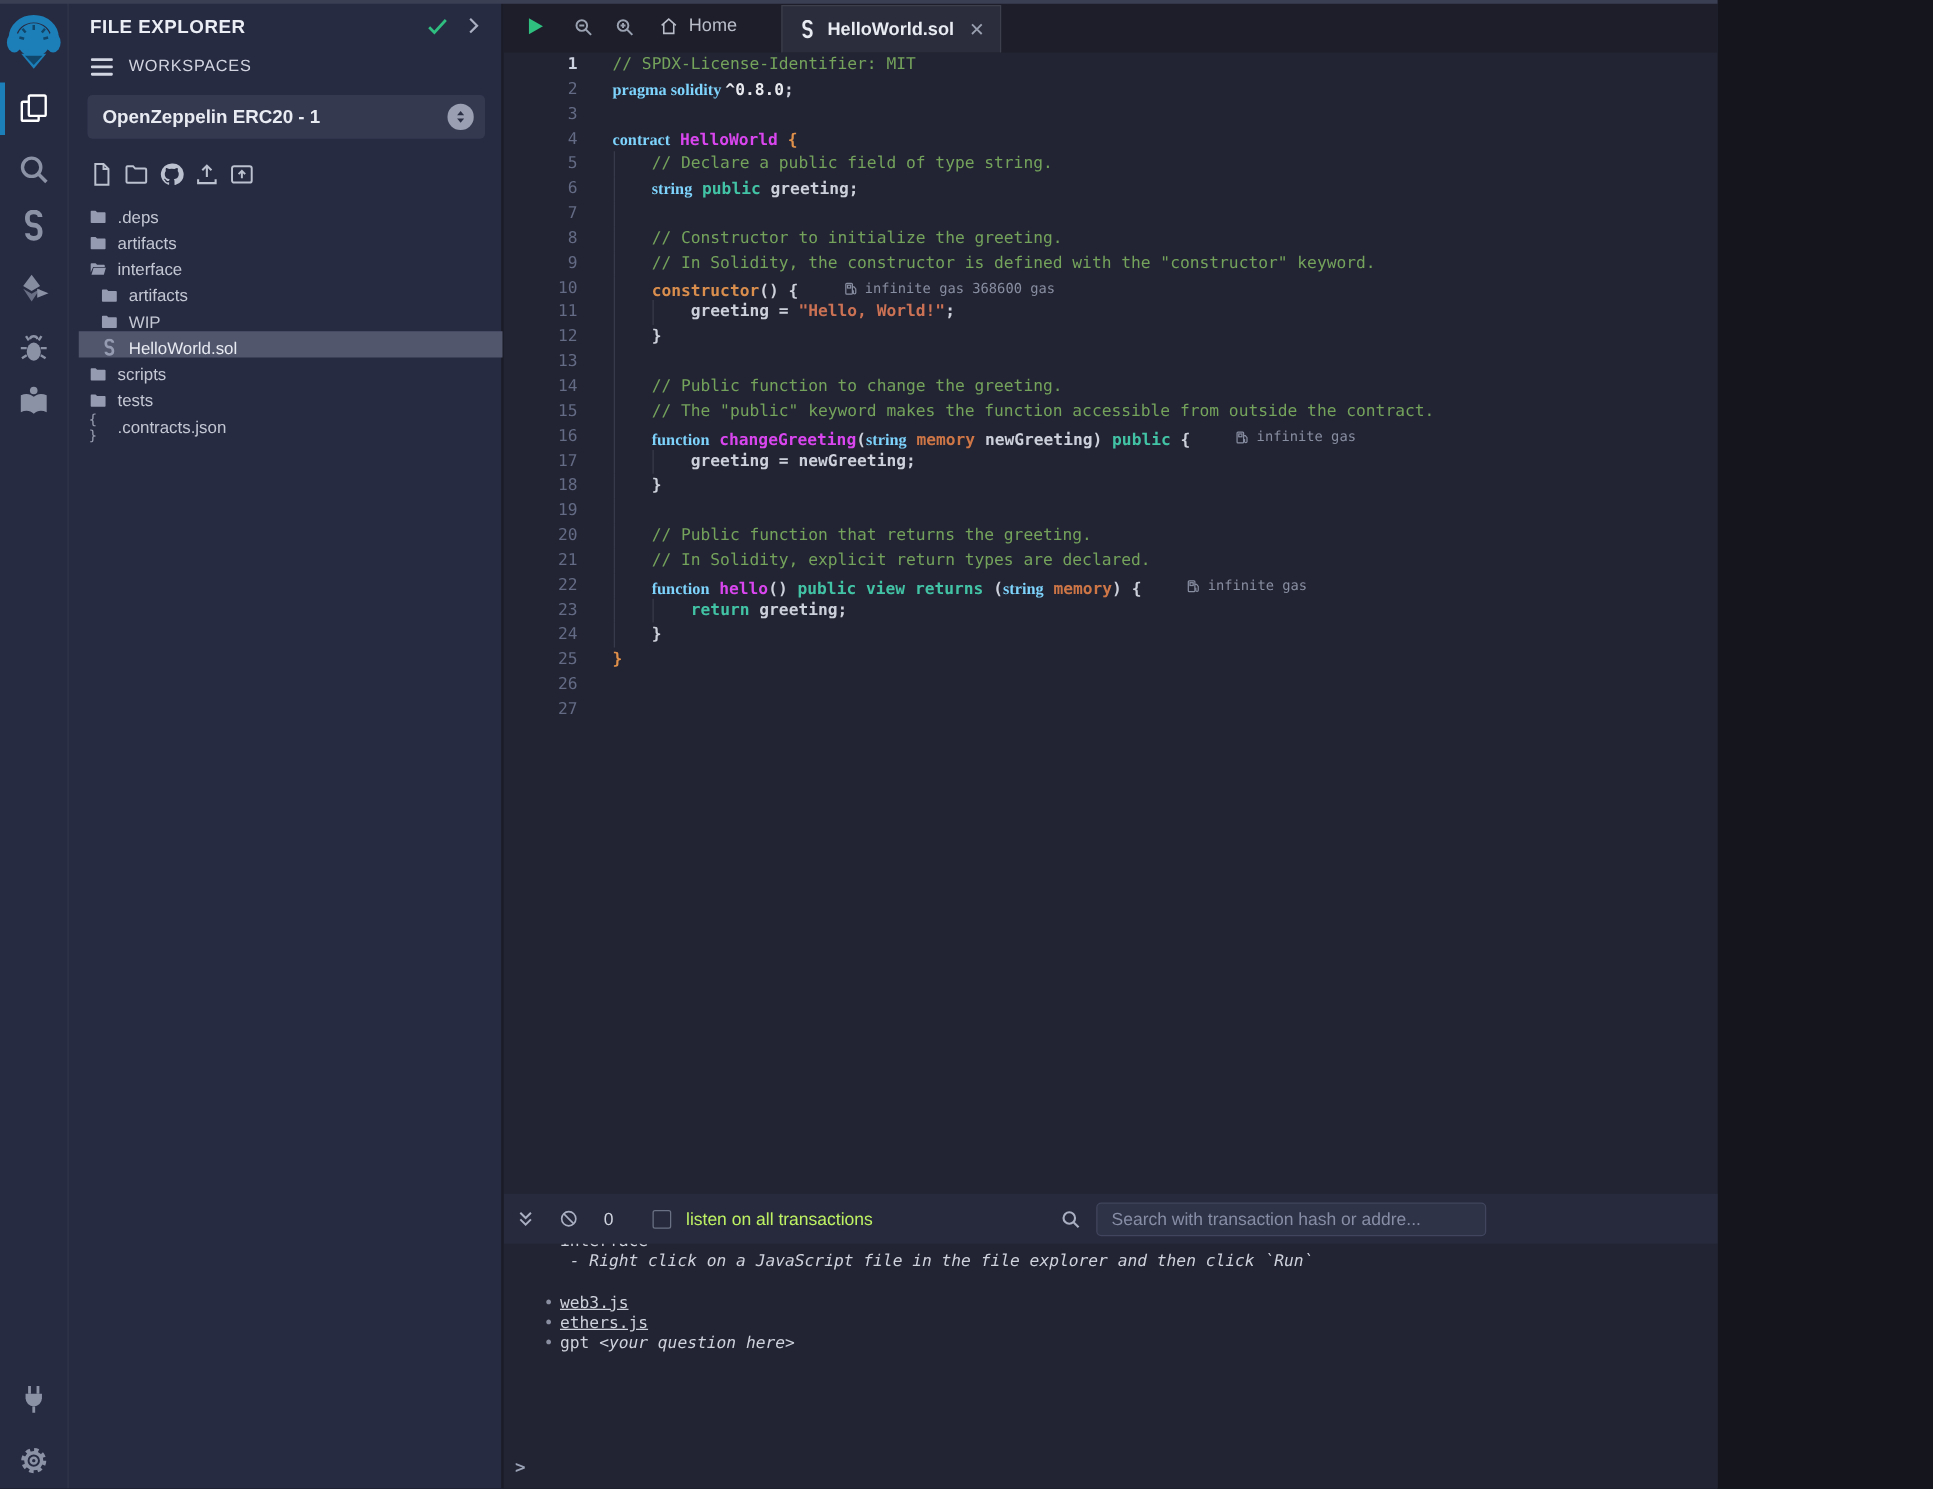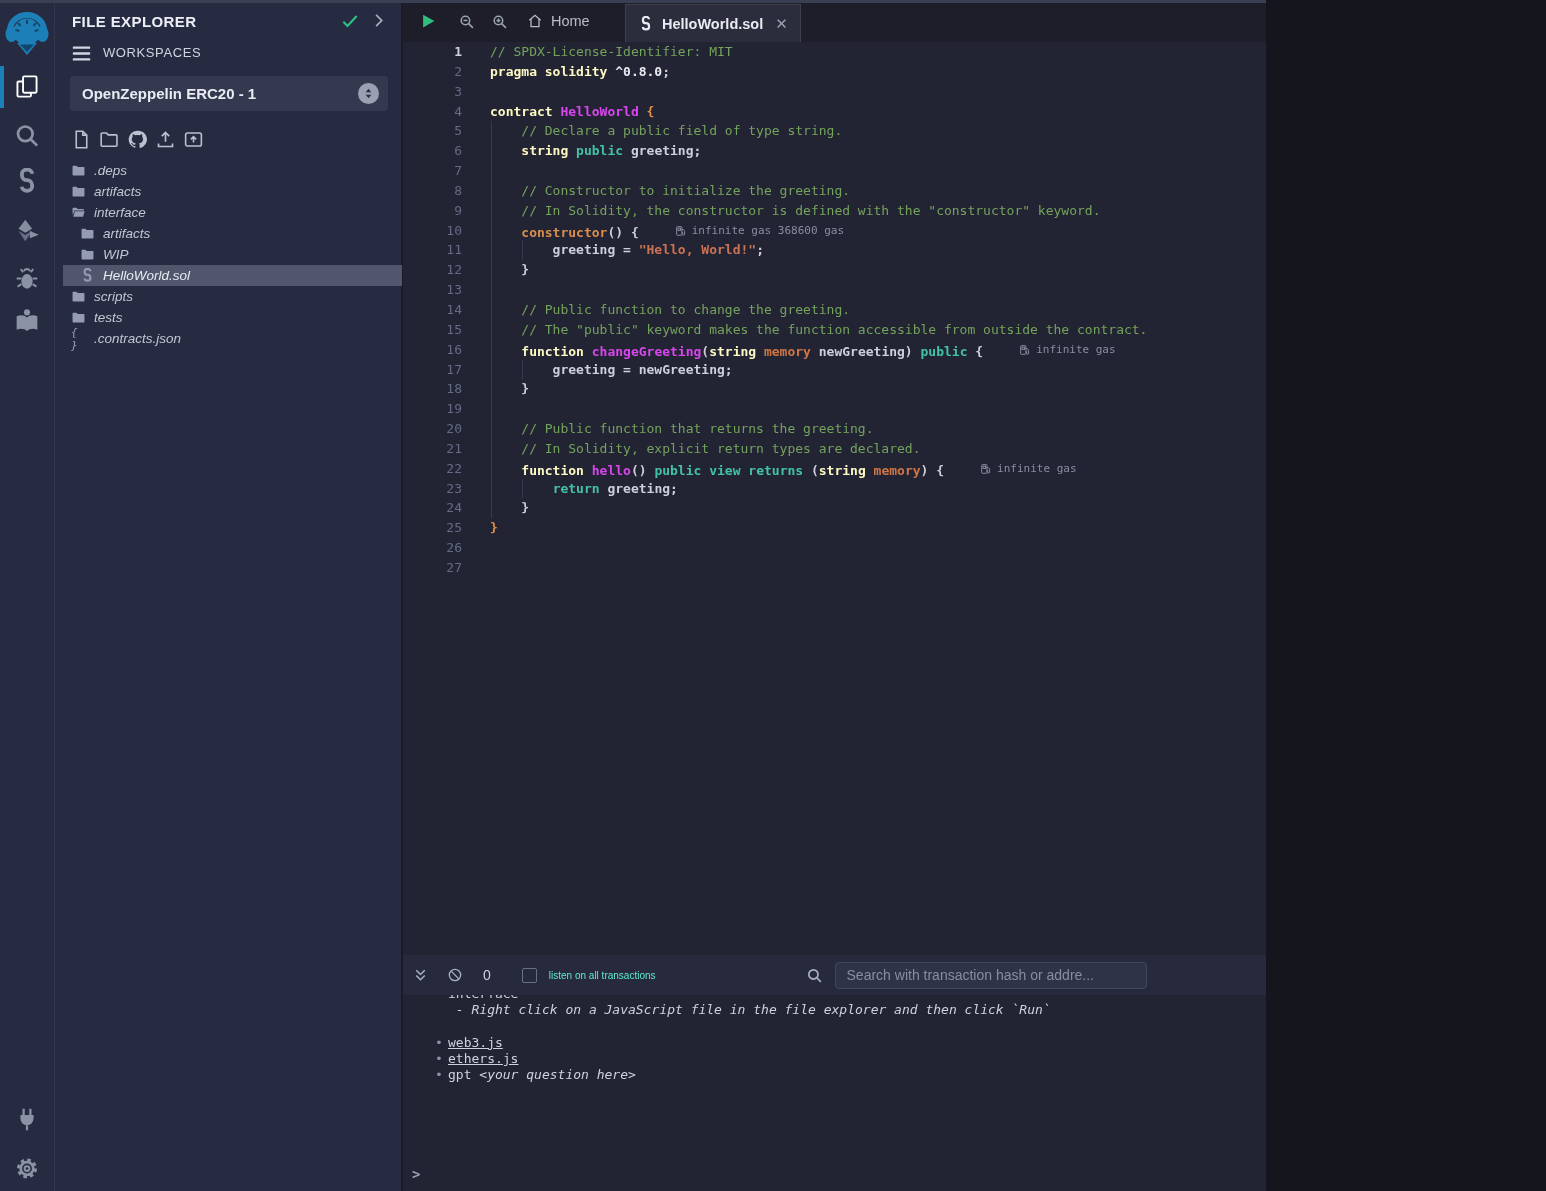--- a/index.html
+++ b/index.html
@@ -1,18 +1,18 @@
 <!DOCTYPE html>
 <html><head>
 <meta charset="utf-8">
 <style>
   * { margin:0; padding:0; box-sizing:border-box; }
   html,body { background:#15161d; }
   #app {
-    position:relative; width:1266px; height:1191px; overflow:hidden;
+    position:relative; width:1374px; height:1191px; overflow:hidden;
     background:#232433; font-family:"Liberation Sans", sans-serif;
     -webkit-font-smoothing:antialiased;
   }
   .top-strip { position:absolute; left:0; top:0; width:1546px; height:3px; background:#3b3f54; z-index:60; }
 
   
   .activity-bar { position:absolute; left:0; top:0; width:55px; height:1191px; background:#272b42; border-right:1px solid rgba(255,255,255,.06); z-index:20; }
   .ab-icon { position:absolute; left:50%; transform:translateX(-50%); width:27px; height:27px; color:#8c92a6; display:flex; align-items:center; justify-content:center; cursor:pointer; }
   .ab-icon svg { width:100%; height:100%; }
   .ab-icon.active { color:#ffffff; }
@@ -27,21 +27,21 @@
   .fe-hamburger { position:absolute; left:16px; top:43px; width:21px; height:18px; color:#d2d6e2; cursor:pointer; }
   .fe-ws-label { position:absolute; left:48px; top:45px; font-size:13px; letter-spacing:.6px; color:#d2d5e0; }
   .ws-select { position:absolute; left:15px; top:76px; width:318px; height:35px; background:#343950; border-radius:4px; display:flex; align-items:center; padding:0 12px; cursor:pointer; }
   .ws-name { font-size:15px; font-weight:bold; color:#e9ebf2; }
   .ws-switch { position:absolute; right:9px; top:7px; width:21px; height:21px; border-radius:50%; background:#9aa0b2; display:flex; align-items:center; justify-content:center; cursor:pointer; }
   .ws-switch svg { width:15px; height:15px; }
   .fe-toolbar { position:absolute; left:16px; top:129px; display:flex; gap:7px; }
   .fe-tool { width:21px; height:21px; color:#bcc1cf; cursor:pointer; }
   .fe-tool svg { width:100%; height:100%; }
   .tree { position:absolute; left:0; top:160px; width:348px; }
-  .tree-row { position:relative; height:21px; display:flex; align-items:center; cursor:pointer; color:#c3c7d3; font-size:13.5px;font-style:italic; }
+  .tree-row { position:relative; height:21px; display:flex; align-items:flex-end; cursor:pointer; color:#c3c7d3; font-size:13.5px; }
   .tree-row .t-icon { width:15px; height:15px; margin-right:8px; color:#959bb0; flex:0 0 auto; display:flex; align-items:center; justify-content:center; }
   .tree-row .t-icon svg { width:100%; height:100%; }
   .tree-row.lvl0 { padding-left:16px; }
   .tree-row.lvl1 { padding-left:25px; }
   .tree-row.selected { background:#51566d; color:#e8eaf1; margin-left:8px; margin-right:1px; }
   .tree-row.selected.lvl1 { padding-left:17px; }
   .t-braces { font-family:"DejaVu Sans Mono", monospace; font-size:11px; color:#9aa0b2; }
 
   
   .editor-pane { position:absolute; left:403px; top:0; width:1143px; height:1191px; background:#232433; }
@@ -59,21 +59,21 @@
   .tab .tab-close { font-size:15px; color:#9aa0b0; font-weight:normal; margin-left:4px; cursor:pointer; }
 
   .code-area { position:absolute; left:0; top:42px; width:100%; height:913px; overflow:hidden; cursor:text; }
   .code-scroll { position:absolute; left:0; top:0; right:0; font-family:"DejaVu Sans Mono", monospace; font-size:13px; line-height:19.85px; font-weight:bold; white-space:pre; }
   .code-line { position:relative; height:19.85px; display:flex; }
   .ln { display:inline-block; width:59px; flex:0 0 59px; text-align:right; color:#636b85; font-weight:normal; }
   .ln.cur { color:#ccd2e0; font-weight:bold; }
   .lt { margin-left:28px; }
   .guide { position:absolute; top:0; bottom:0; width:0; border-left:1px solid rgba(128,136,160,.22); }
   .tk-c { color:#74a35c; font-weight:normal; }
-  .tk-k { color:#fef9c3; }
+  .tk-k { color:#7dd3fc;font-family:Liberation Serif, serif; }
   .tk-m { color:#42c3a6; }
   .tk-o { color:#cf7646; }
   .tk-s { color:#cc7254; }
   .tk-t { color:#d98e4e; }
   .tk-f { color:#d946ef; }
   .tk-p { color:#ccd0da; }
   .tk-b { color:#e0904a; }
   .tk-v { color:#e8eaf0; }
   .gas { display:inline-flex; align-items:center; gap:5px; margin-left:36px; font-size:11px; font-weight:normal; color:#888ea1; }
   .gas svg { width:12px; height:12px; }
@@ -84,21 +84,21 @@
 
   
   .terminal { position:absolute; left:0; top:955px; width:100%; height:236px; background:#232433; }
   .terminal-header { position:absolute; left:0; top:0; width:100%; height:40px; background:#272a3c; display:flex; align-items:center; }
   .th-icon { width:17px; height:17px; color:#aab0c2; cursor:pointer; flex:0 0 auto; }
   .th-icon svg { width:100%; height:100%; }
   .th-chevrons { margin-left:9px; }
   .th-ban { margin-left:18px; width:16px; height:16px; }
   .th-count { margin-left:20px; font-size:14px; color:#cfd3de; }
   .th-checkbox { margin-left:31px; width:15px; height:15px; border:1.5px solid #6a7184; border-radius:2px; background:transparent; cursor:pointer; flex:0 0 auto; }
-  .th-listen { margin-left:12px; font-size:10px; color:#5eead4; }
+  .th-listen { margin-left:12px; font-size:14px; color:#bef264; }
   .th-search-icon { margin-left:150px; width:17px; height:17px; }
   .th-input { margin-left:12px; width:312px; height:27px; background:#2f3347; border:1px solid #41465e; border-radius:4px; font-size:14px; color:#c6cbd9; padding:0 11px; outline:none; font-family:"Liberation Sans", sans-serif; }
   .th-input::placeholder { color:#868da5; }
   .terminal-body { position:absolute; left:0; top:40px; right:0; bottom:0; overflow:hidden; font-family:"DejaVu Sans Mono", monospace; font-size:13px; line-height:16.3px; color:#ced2dc; padding-left:45px; }
   .t-line { position:relative; height:16.3px; white-space:pre; }
   .t-line:first-child { margin-top:-9px; }
   .t-bullet { position:absolute; left:-13px; top:0; color:#8a90a2; }
   .t-it { font-style:italic; }
   .t-ln { text-decoration:underline; cursor:pointer; }
   .t-prompt { position:absolute; left:9px; bottom:9px; font-family:"DejaVu Sans Mono", monospace; font-size:14px; font-weight:bold; color:#9aa2b6; cursor:text; }

